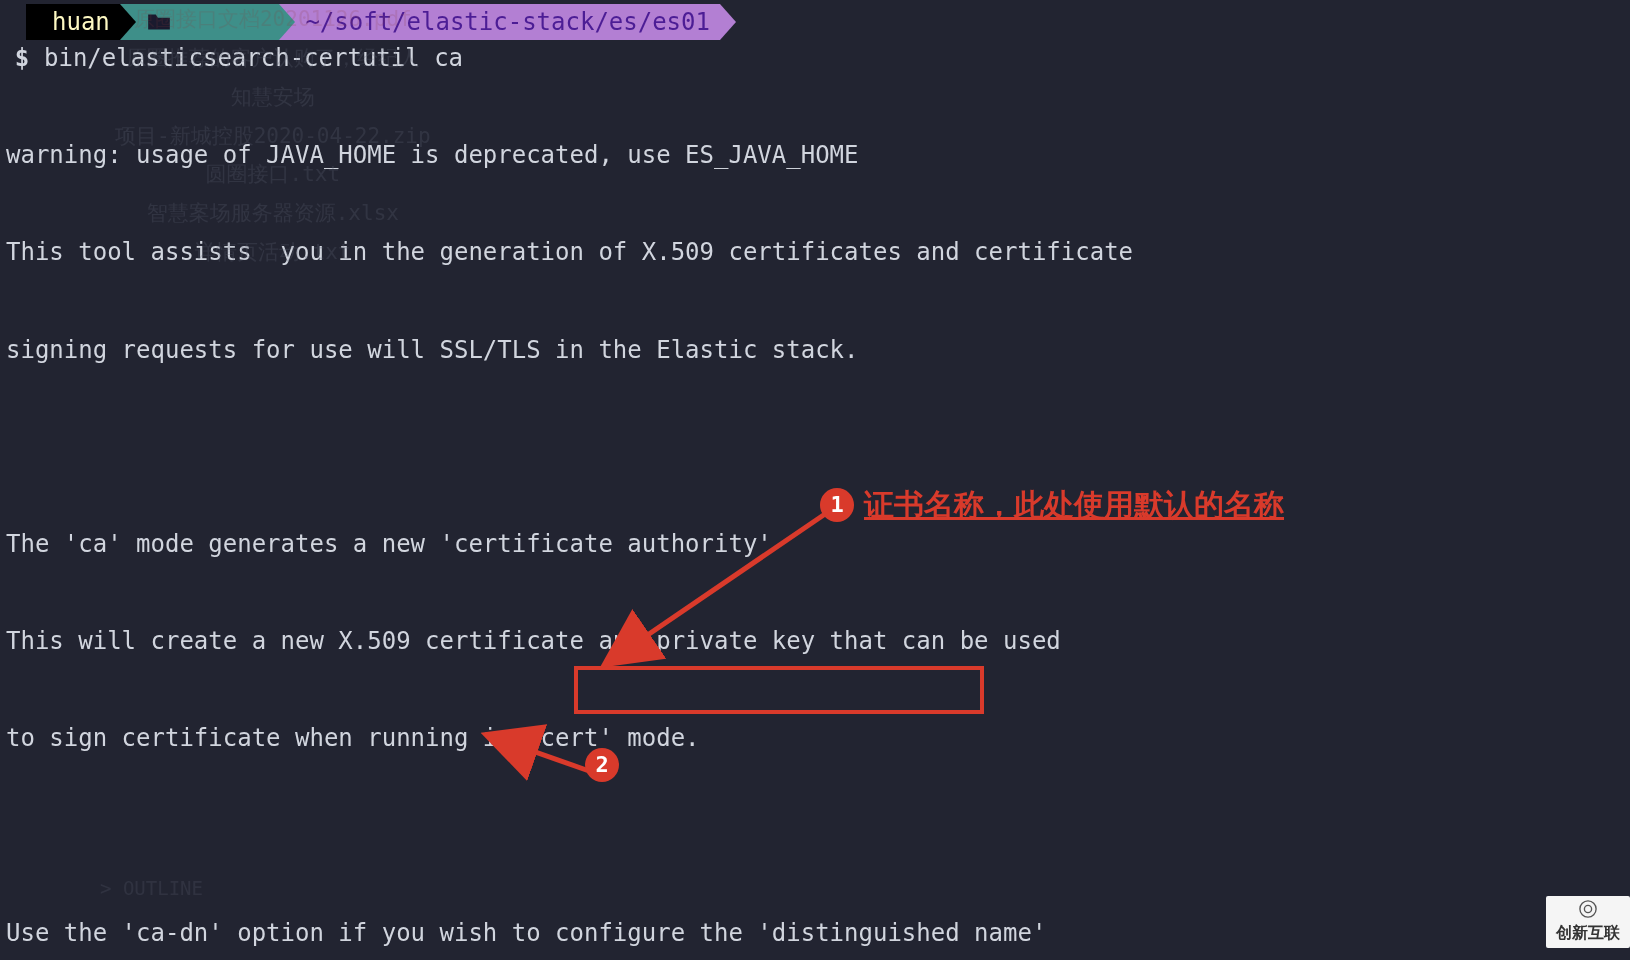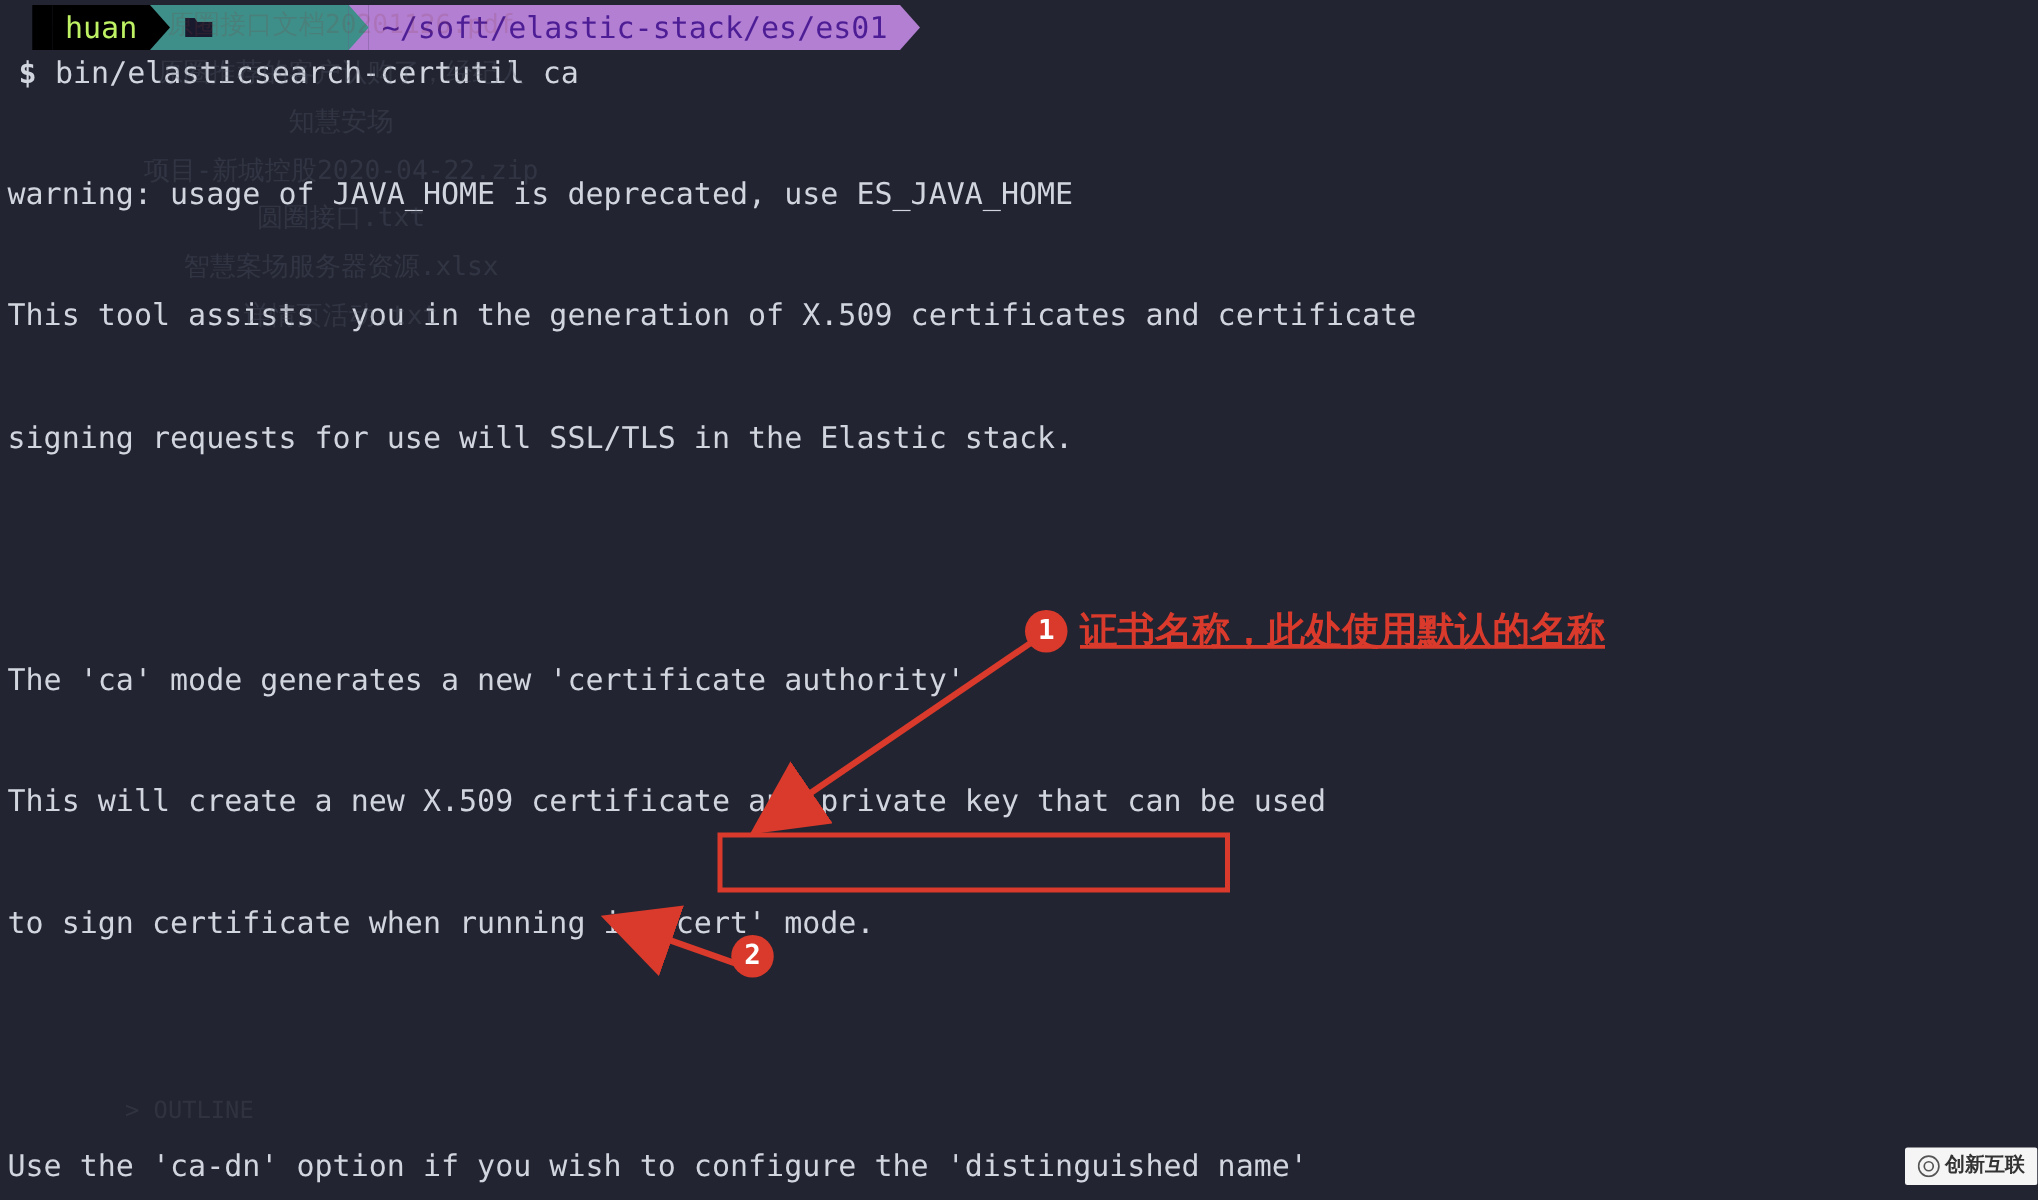--- a/index.html
+++ b/index.html
@@ -16,21 +16,21 @@
   }
   .terminal { padding: 4px 0 0 4px; }
   .prompt-line { display: flex; align-items: center; height: 36px; margin-bottom: 2px; }
   .apple { color: #f2f2f2; font-size: 22px; margin: 0 10px 0 12px; }
   .arrow-sep {
     width: 0; height: 0;
     border-top: 18px solid transparent;
     border-bottom: 18px solid transparent;
   }
   .seg { height: 36px; display: flex; align-items: center; padding: 0 10px; white-space: pre; }
-  .seg-user { background: #000; color: #bef264; font-weight: 500; }
+  .seg-user { background: #000; color: #fef9c3; font-weight: 500; }
   .seg-teal { background: #3e8f89; color: #fff; }
   .seg-purple { background: #b37fd3; color: #4c1d95; }
   .arr-black-to-black { border-left: 16px solid #000; background:#000; }
   .arr-black-to-teal { border-left: 16px solid #000; }
   .arr-teal-to-purple { border-left: 16px solid #3e8f89; }
   .arr-purple-to-bg { border-left: 16px solid #b37fd3; }
   .folder-icon { margin-right: 8px; color:#1a1a2e; }
   .cmd-line { display:flex; align-items:center; padding-left: 6px; }
   .dollar { color: #d1d5de; margin-right: 10px; font-weight: 600; width: 24px; text-align:center;}
   .cmd { color: #d1d5de; }
@@ -67,21 +67,21 @@
   .anno2 { position:absolute; top:748px; left:585px; display:flex; align-items:center; gap:10px;}
   .redbox {
     position:absolute; top:666px; left:574px;
     width:410px; height:48px; border:4px solid #d93a2b;
   }
   .watermark {
     position:absolute; right:0; bottom:12px;
     background:#f5f5f5; color:#555;
     font-family: Arial, sans-serif; font-size:16px;
     padding:4px 10px; border-radius:2px;
-    display:flex; align-items:center; gap:4px;
+    display:flex; align-items:center; gap:4px;flex-direction:column;
   }
   .watermark b { color:#333;}
   svg { display:block; }
 </style>
 </head>
 <body>
 
 <div class="ghost-files">
   <div class="red"><span>原圈接口文档20201126.pdf</span></div>
   <div><span>原圈推荐的客户认购了，经纪人</span></div>

